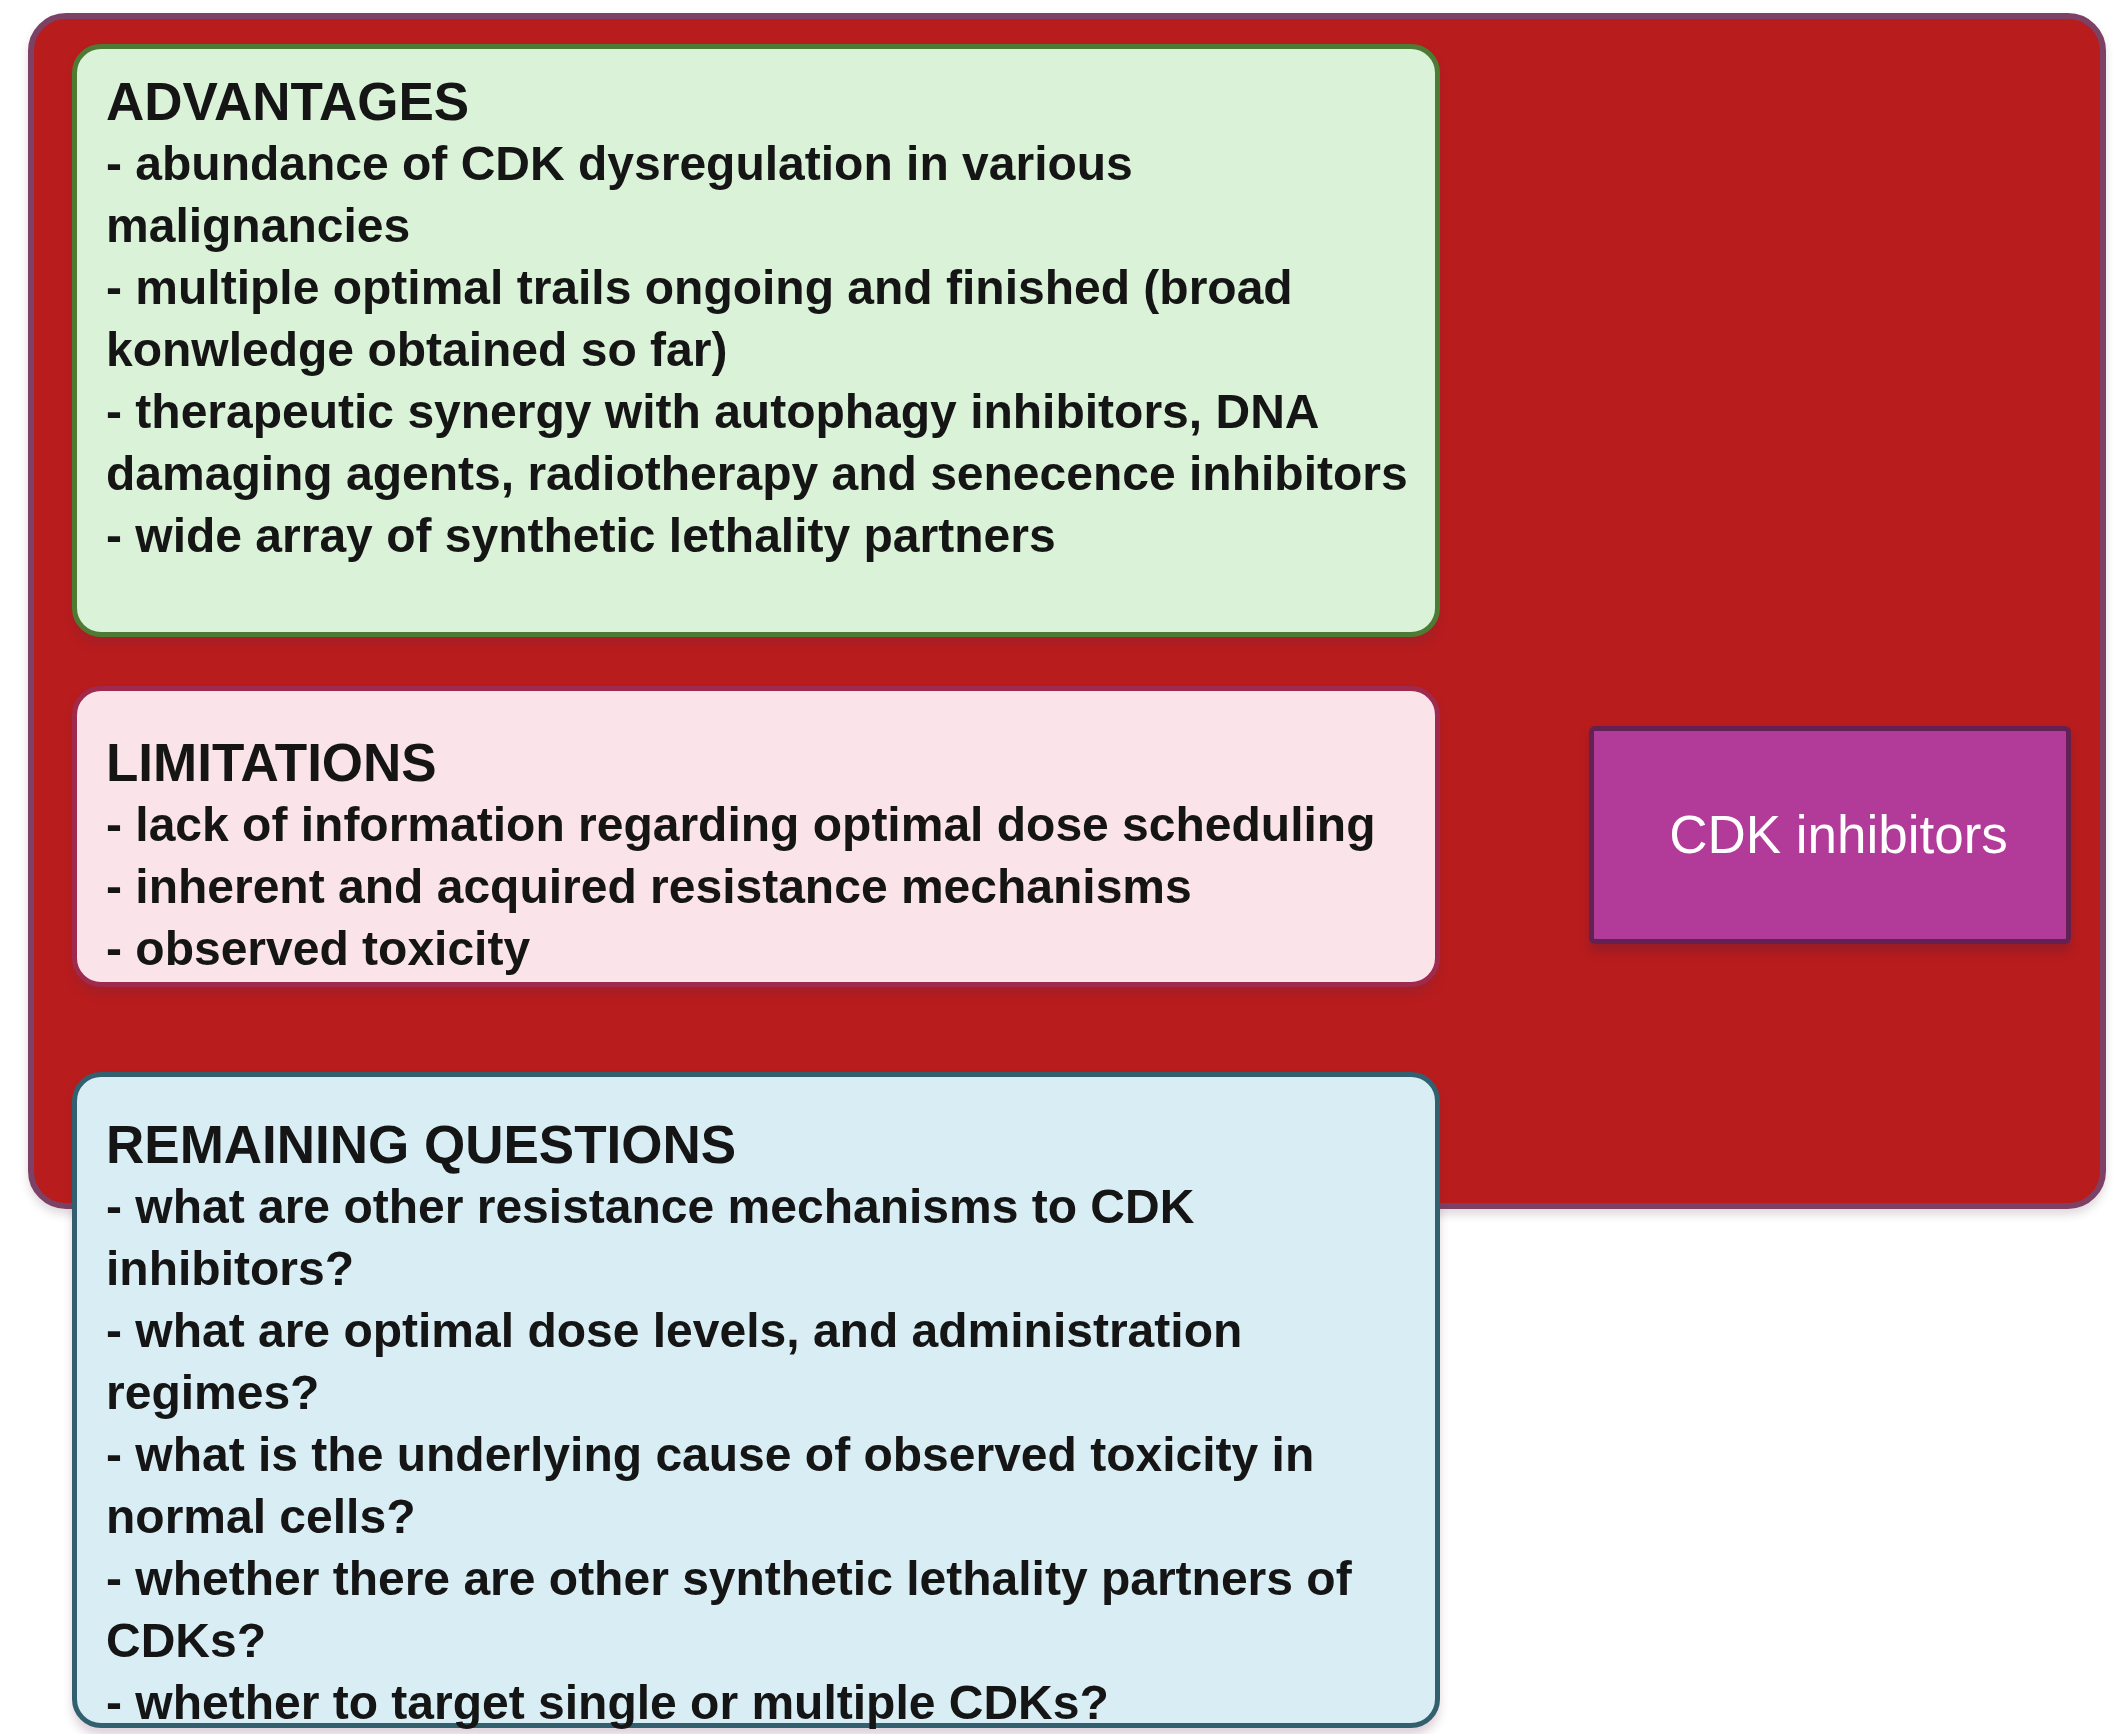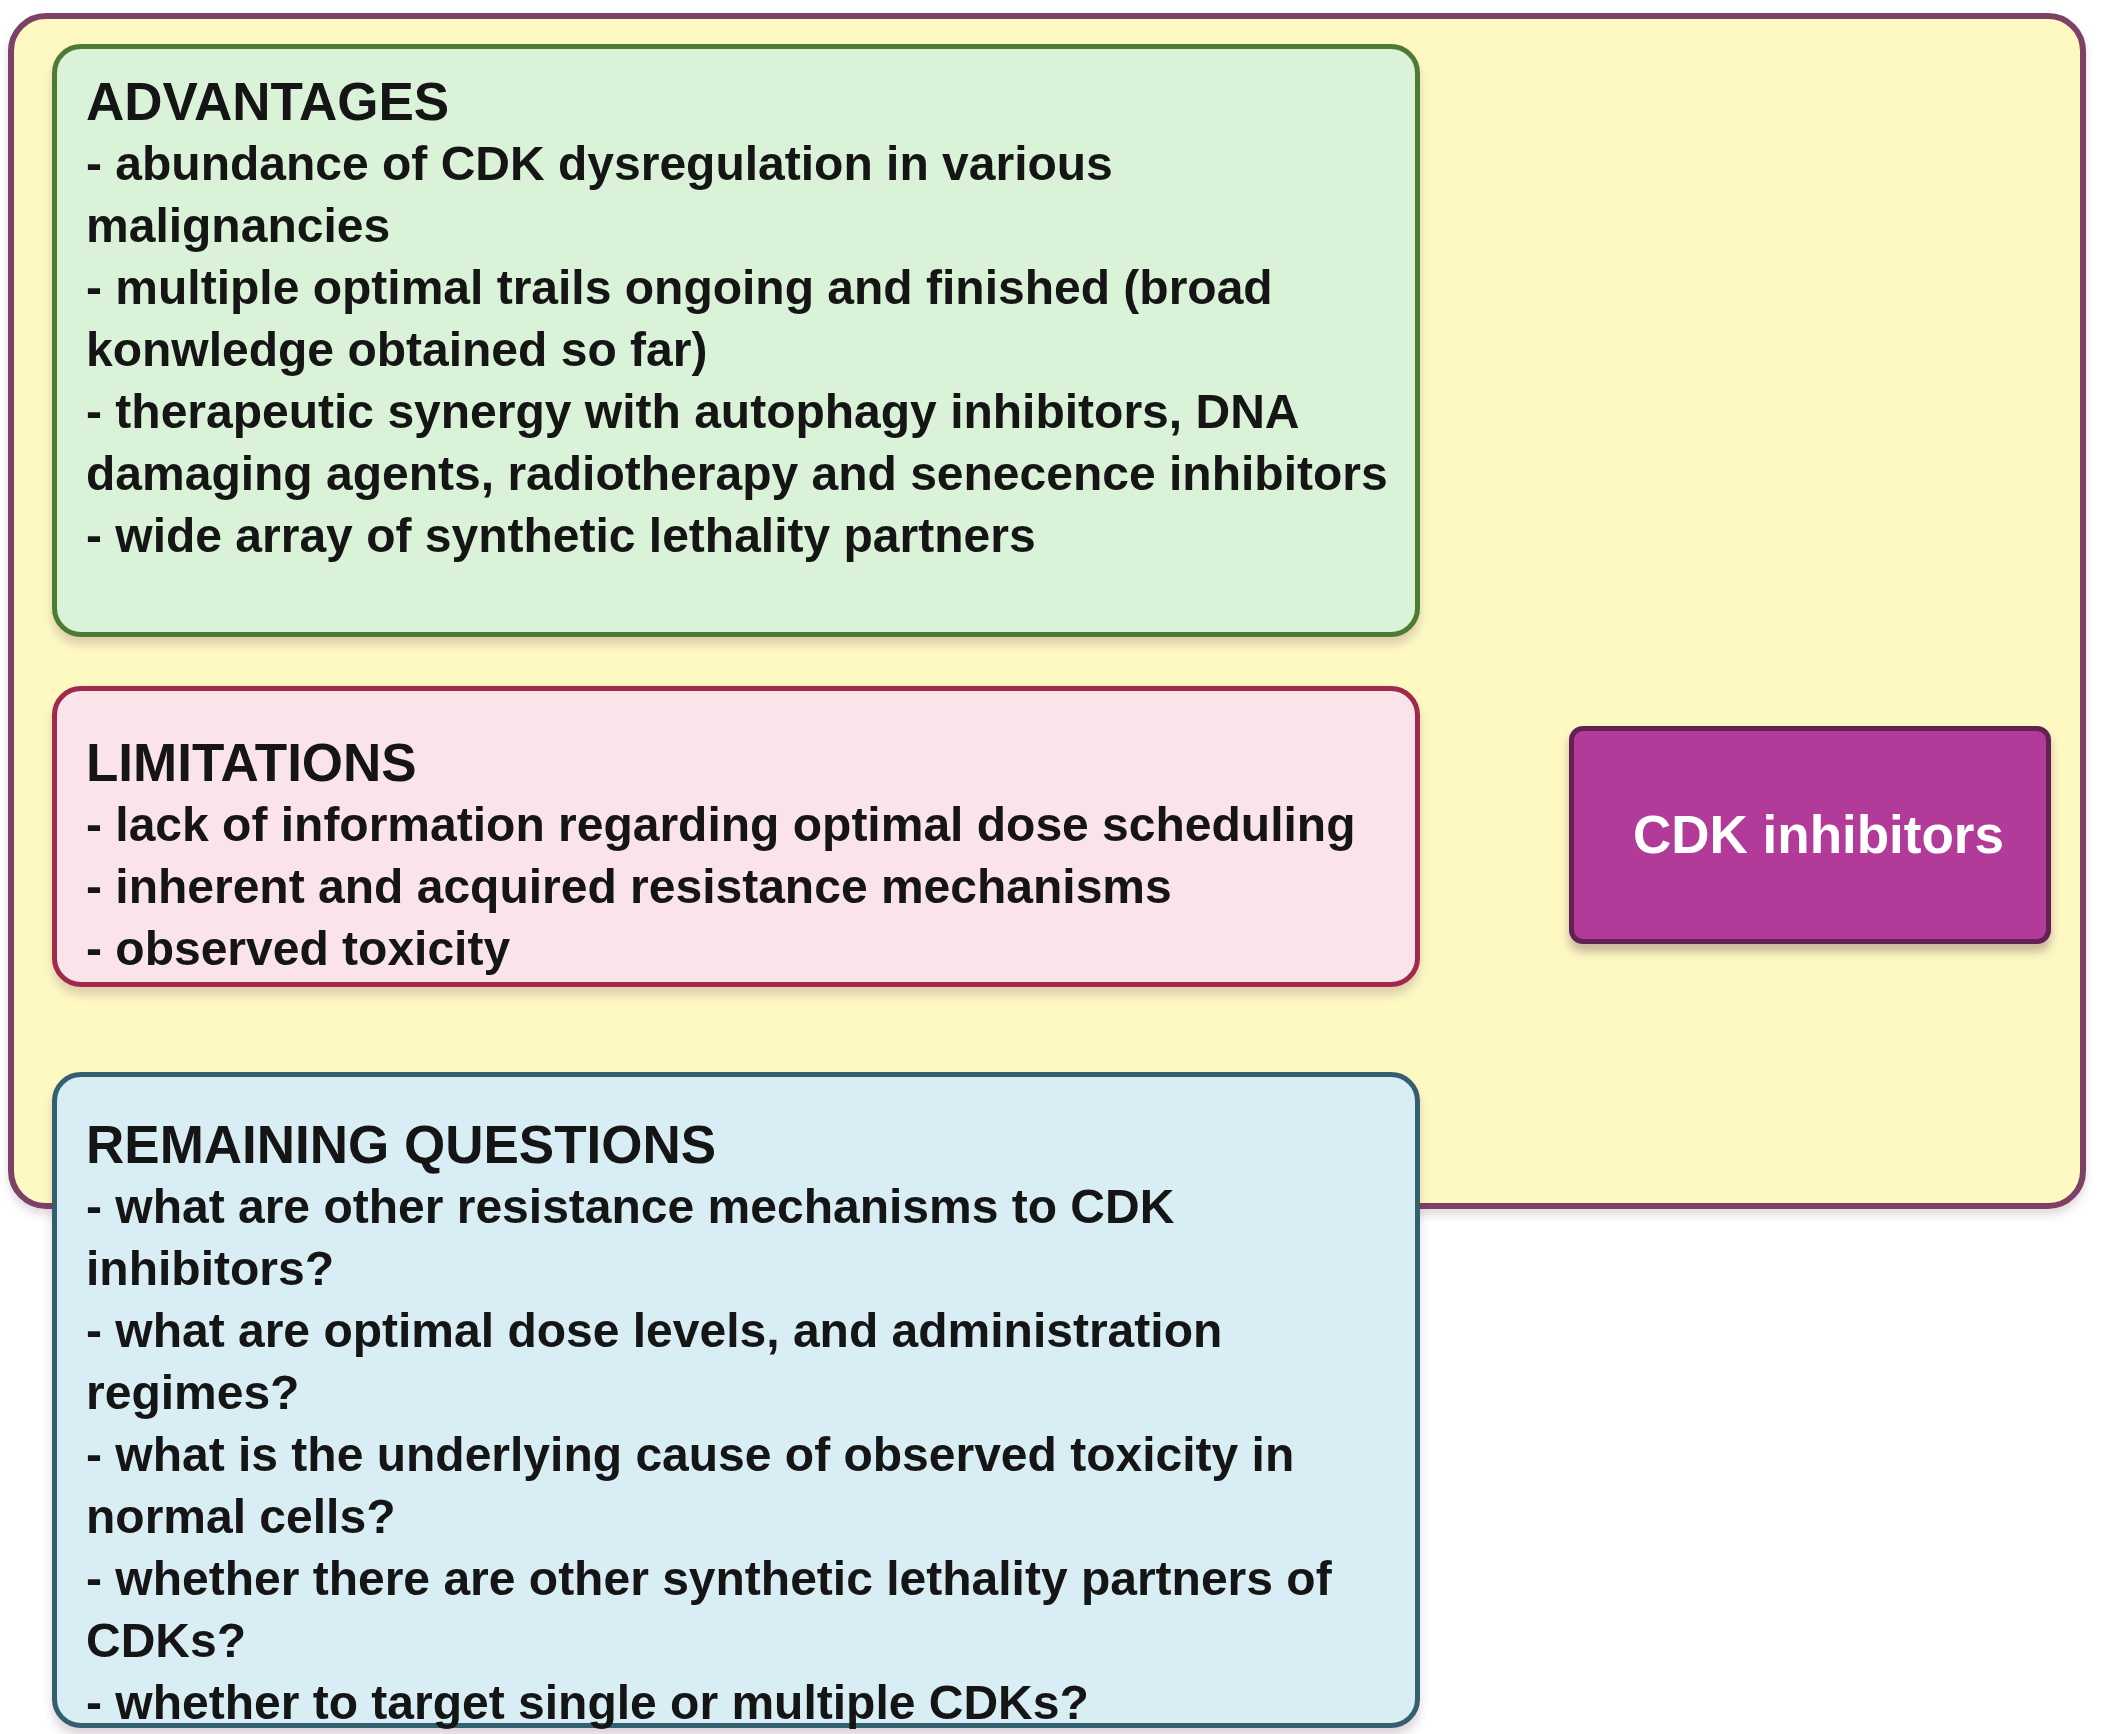--- a/index.html
+++ b/index.html
@@ -10,26 +10,26 @@
   }
   .stage {
     position: relative;
     width: 2119px;
     height: 1734px;
     background: #ffffff;
     overflow: hidden;
   }
   .panel {
     position: absolute;
-    left: 8px;
+    left: 28px;
     top: 12.6px;
     width: 2078px;
     height: 1196px;
     box-sizing: border-box;
-    background: #fef9c3;
+    background: #b91c1c;
     border: 6.3px solid #7c4164;
     border-radius: 38px;
     box-shadow: 0 5.3px 8.4px rgba(95, 55, 80, 0.18);
   }
   .box {
     position: absolute;
     box-sizing: border-box;
     width: 1368px;
     border-style: solid;
     border-width: 5.3px;
@@ -78,27 +78,27 @@
   }
   .cdk-node {
     position: absolute;
     left: 1555px;
     top: 707px;
     width: 482px;
     height: 218px;
     box-sizing: border-box;
     background: #b23b99;
     border: 5.3px solid #632052;
-    border-radius: 14px;
+    border-radius: 6px;
     display: flex;
     align-items: center;
     justify-content: center;
     color: #ffffff;
     font-size: 53px;
-    font-weight: bold;
+    font-weight: normal;
     box-shadow: 0 7.4px 9.5px rgba(80, 30, 65, 0.30);
     padding-left: 17px;
   }
 </style>
 </head>
 <body>
 
 <div class="stage">
   <div class="panel">
 

